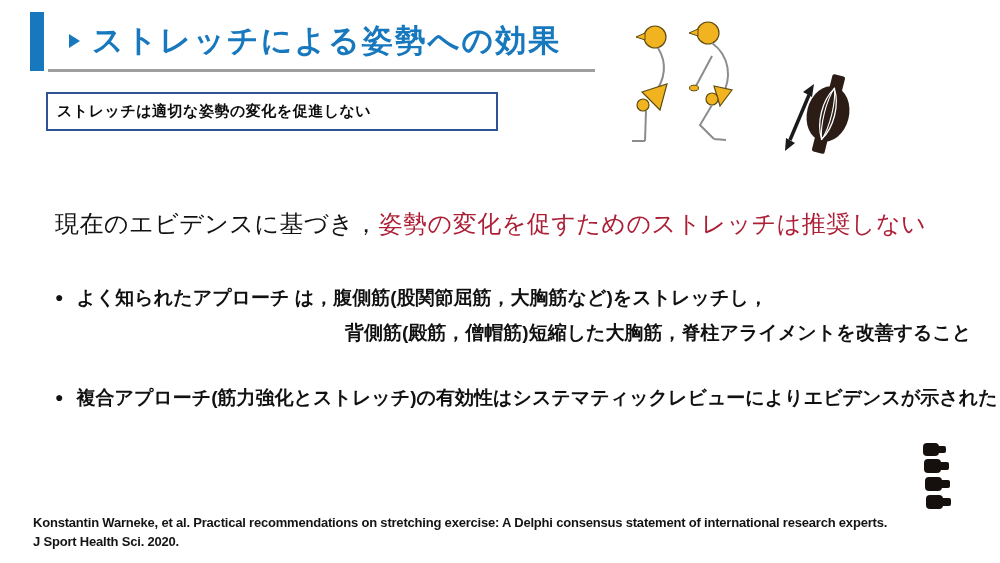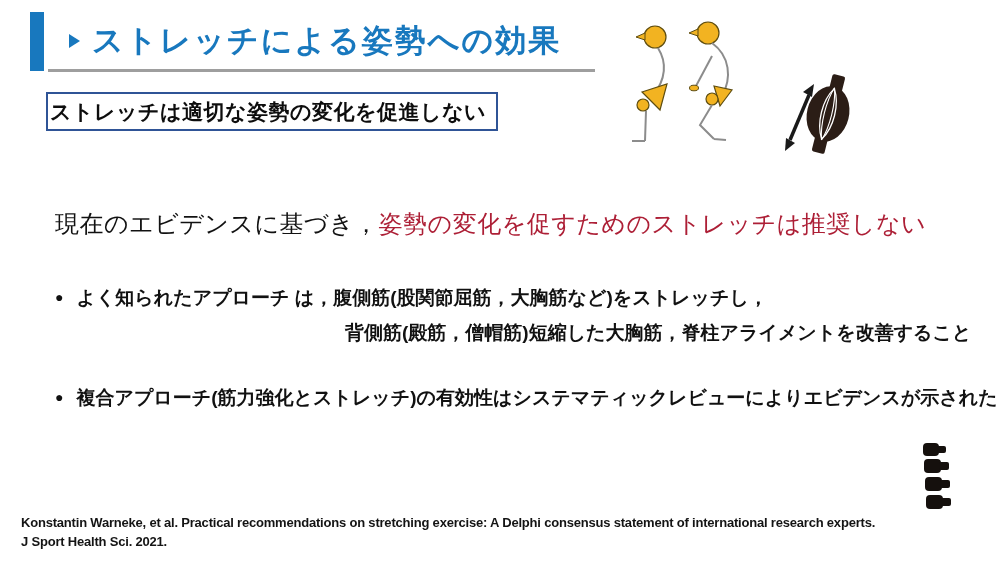--- a/index.html
+++ b/index.html
@@ -9,43 +9,43 @@
   }
   
   .title-bar{position:absolute;left:30px;top:12px;width:14px;height:59px;background:#1878BE;}
   .title-line{position:absolute;left:69px;top:22px;display:flex;align-items:center;gap:12px;}
   .tri{width:0;height:0;border-left:11px solid #1878BE;border-top:7px solid transparent;border-bottom:7px solid transparent;}
   .title-text{font-size:31px;font-weight:800;color:#1878BE;letter-spacing:2px;line-height:1.2;white-space:nowrap;}
   .title-underline{position:absolute;left:48px;top:69px;width:547px;height:3px;background:#9E9E9E;}
   
   .subtitle-box{
     position:absolute;left:46px;top:92px;width:452px;height:39px;border:2.5px solid #2F5496;
-    box-sizing:border-box;display:flex;align-items:center;padding-left:2px;
-    font-size:21px;font-weight:700;color:#0d0d0d;letter-spacing:0.5px;white-space:nowrap;
+    box-sizing:border-box;display:flex;align-items:center;padding-left:9px;
+    font-size:15px;font-weight:700;color:#0d0d0d;letter-spacing:0.5px;white-space:nowrap;
   }
   
   .fig{position:absolute;}
   #fig1{left:622px;top:20px;}
   #fig2{left:676px;top:16px;}
   #muscle{left:776px;top:70px;}
   #spine{left:916px;top:442px;}
   
   .statement{position:absolute;left:55px;top:208px;font-size:24px;font-weight:400;letter-spacing:0.5px;white-space:nowrap;}
   .statement .black{color:#111;}
   .statement .red{color:#AD1F36;}
   
   .bullet{position:absolute;font-size:19px;font-weight:700;color:#111;white-space:nowrap;}
   .bullet .marker{font-size:14px;margin-right:13px;vertical-align:2px;}
   .b1{left:55px;top:285px;}
   .b1b{left:345px;top:320px;}
   .b2{left:55px;top:385px;}
   .b3{left:55px;top:417px;}
   .underlined{text-decoration:underline;text-underline-offset:4px;text-decoration-thickness:1.5px;}
   
-  .citation{position:absolute;left:21px;top:513px;font-size:13px;font-weight:700;line-height:19px;color:#141414;letter-spacing:-0.2px;}
+  .citation{position:absolute;left:33px;top:513px;font-size:13px;font-weight:700;line-height:19px;color:#141414;letter-spacing:-0.2px;}
 </style>
 </head>
 <body>
 
 <div class="slide">
 
   <div class="title-bar"></div>
   <div class="title-line">
     <span class="tri"></span>
     <span class="title-text">ストレッチによる姿勢への効果</span>
@@ -118,16 +118,16 @@
     </g>
     <g stroke="#ffffff" stroke-width="1.4">
       <line x1="9" y1="15.5" x2="24" y2="15.5"></line>
       <line x1="10" y1="33.5" x2="25" y2="33.5"></line>
       <line x1="11" y1="51.5" x2="26" y2="51.5"></line>
     </g>
   </svg>
 
   <div class="citation">
     <div>Konstantin Warneke, et al. Practical recommendations on stretching exercise: A Delphi consensus statement of international research experts.</div>
-    <div>J Sport Health Sci. 2021.</div>
+    <div>J Sport Health Sci. 2020.</div>
   </div>
 
 </div>
 
 </body></html>

